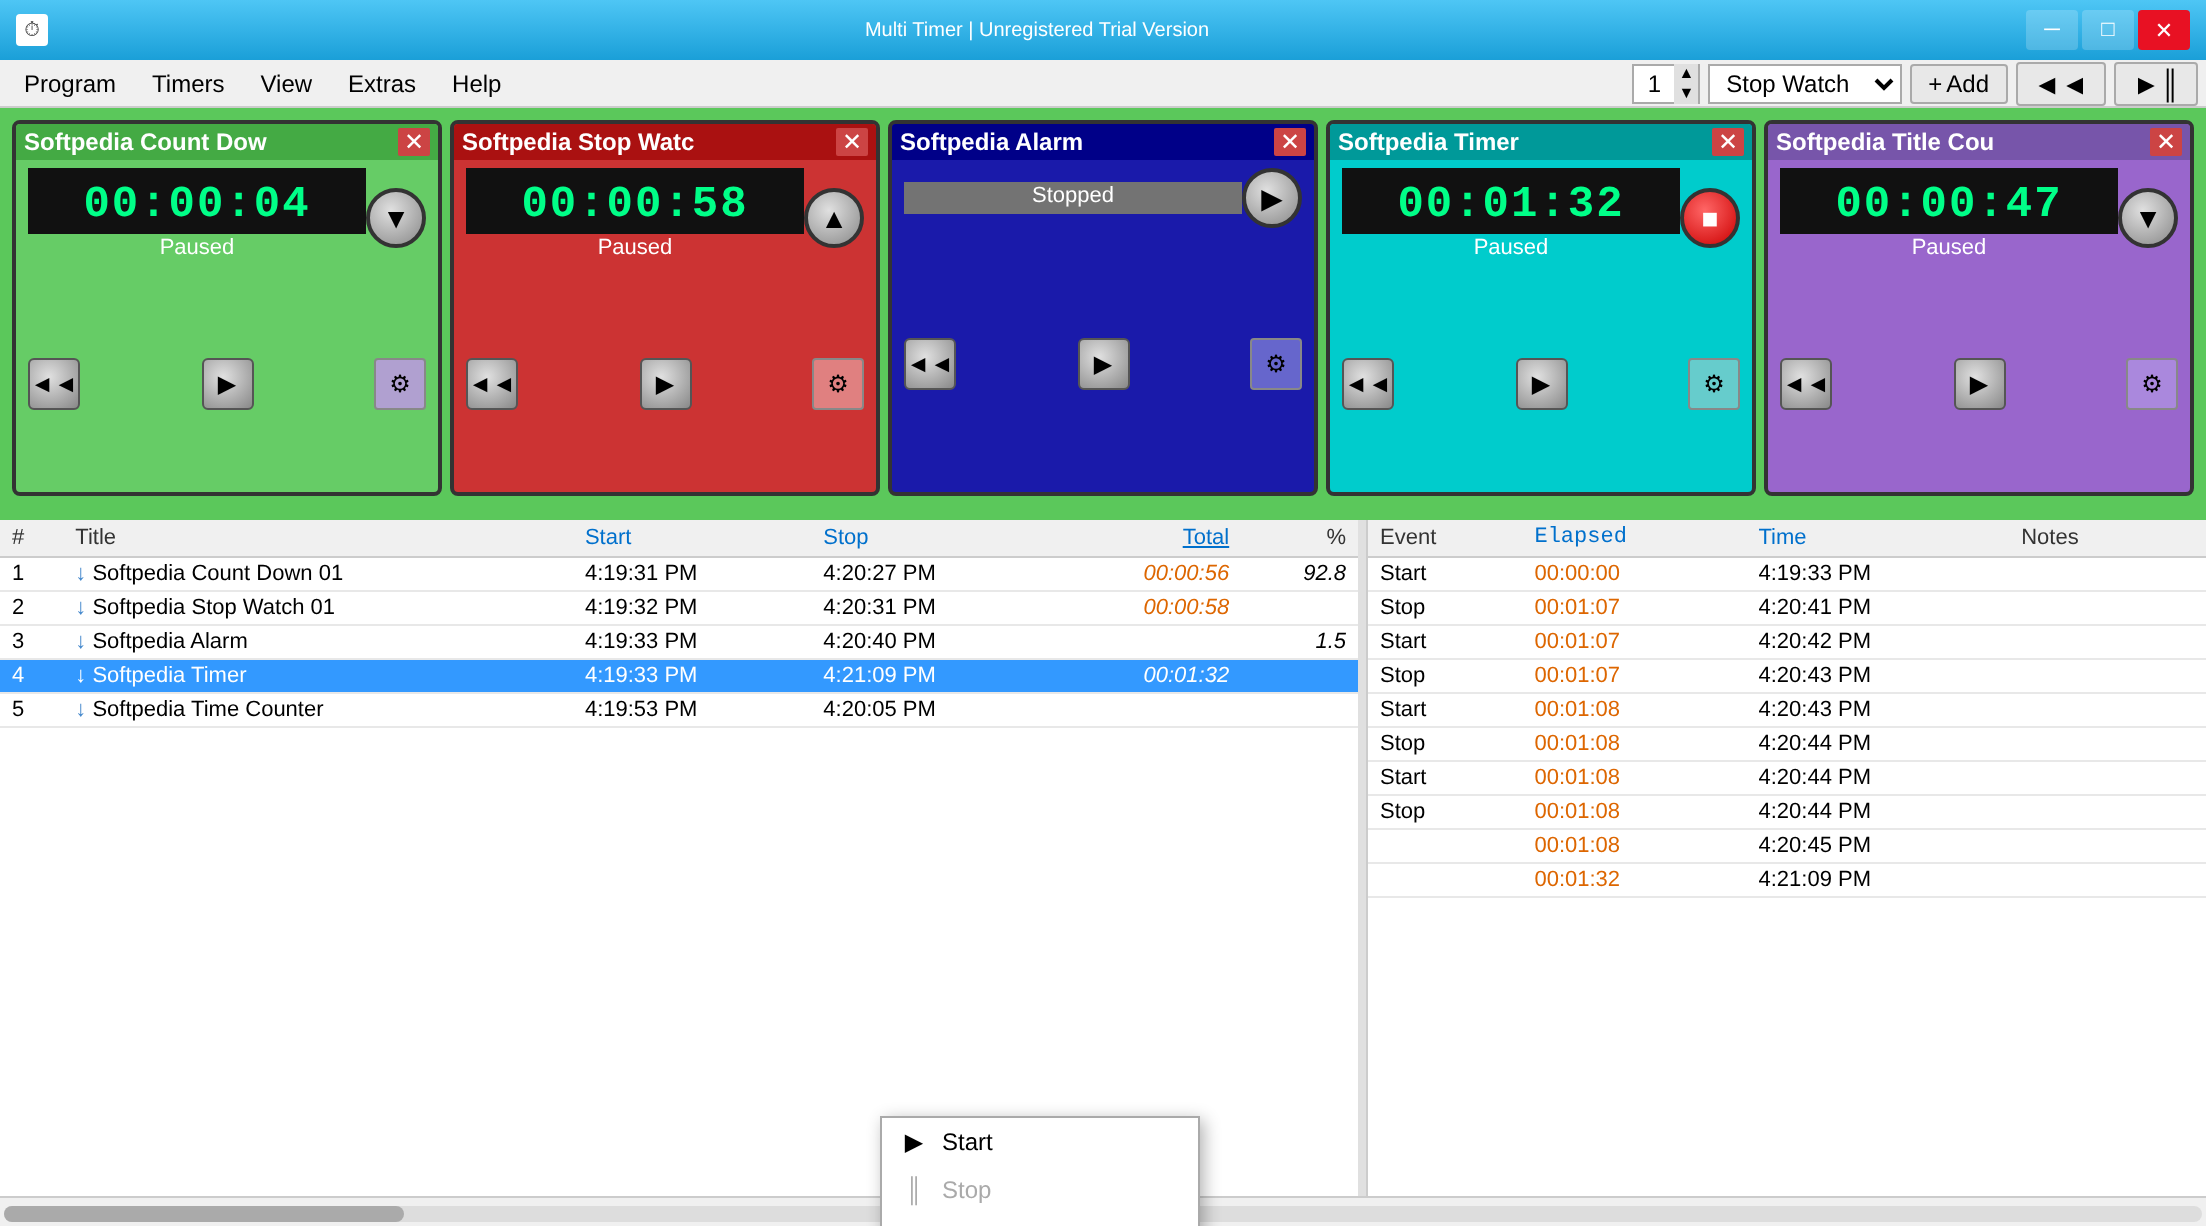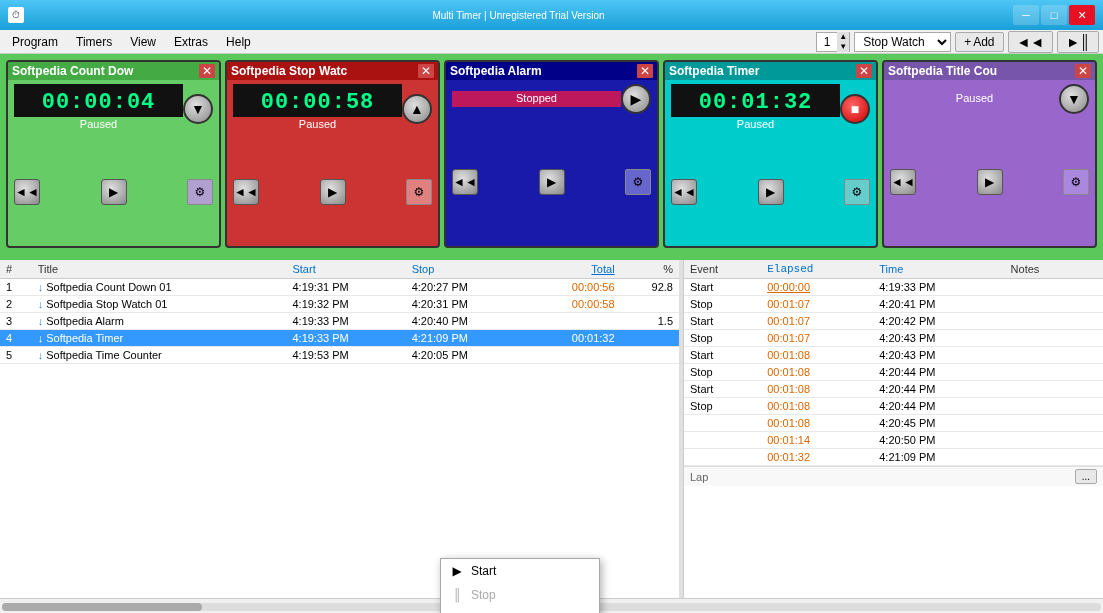--- a/index.html
+++ b/index.html
@@ -163,21 +163,21 @@
       text-align: left;
       font-size: 11px;
       color: #333;
       font-weight: normal;
       white-space: nowrap;
       position: sticky;
       top: 0;
     }
     th.right { text-align: right; }
     td { padding: 2px 6px; font-size: 11px; border-bottom: 1px solid #e8e8e8; white-space: nowrap; }
-    td.right { text-align: right; }
+    td.right { text-align: right; font-style: italic; }
     tr.selected td { background: #3399ff; color: white; }
     .row-icon { color: #4488cc; font-size: 11px; }
 
     
     .h-scroll {
       height: 16px;
       background: #f0f0f0;
       border-top: 1px solid #ccc;
       display: flex;
       align-items: center;
@@ -339,21 +339,21 @@
     </div>
   </div>
 
   <div class="timer-panel dark-blue">
     <div class="timer-header dark-blue">
       <span>Softpedia Alarm</span>
       <button class="close-x">✕</button>
     </div>
     <div style="display:flex; align-items:center; padding: 4px 6px;">
       <div style="flex:1;">
-        <div class="timer-status" style="background:#be185d;">Stopped</div>
+        <div class="timer-status" style="background:#737373;">Stopped</div>
       </div>
       <div class="timer-side-btn">▶</div>
     </div>
     <div class="timer-controls-row">
       <div class="ctrl-btn">◄◄</div>
       <div class="ctrl-btns">
         <div class="ctrl-btn">▶</div>
       </div>
       <div class="settings-btn" style="background:#6666cc;">⚙</div>
     </div>
@@ -382,20 +382,21 @@
     </div>
   </div>
 
   <div class="timer-panel purple">
     <div class="timer-header purple">
       <span>Softpedia Title Cou</span>
       <button class="close-x">✕</button>
     </div>
     <div style="display:flex; align-items:center; padding: 4px 6px;">
       <div style="flex:1;">
+        <div class="timer-display">00:00:47</div>
         <div class="timer-status" style="background:#9966cc;">Paused</div>
       </div>
       <div class="timer-side-btn">▼</div>
     </div>
     <div class="timer-controls-row">
       <div class="ctrl-btn">◄◄</div>
       <div class="ctrl-btns">
         <div class="ctrl-btn">▶</div>
       </div>
       <div class="settings-btn" style="background:#aa88dd;">⚙</div>
@@ -474,21 +475,21 @@
           <th>Event</th>
           <th style="color:#0070cc;font-family:Liberation Mono, monospace;">Elapsed</th>
           <th style="color:#0070cc;">Time</th>
           <th>Notes</th>
           <th style="width:20px;"></th>
         </tr>
       </thead>
       <tbody>
         <tr>
           <td>Start</td>
-          <td style="color:#dd6600;text-decoration:underline;">00:00:00</td>
+          <td style="color:#dd6600;">00:00:00</td>
           <td>4:19:33 PM</td>
           <td></td>
           <td></td>
         </tr>
         <tr>
           <td>Stop</td>
           <td style="color:#dd6600;">00:01:07</td>
           <td>4:20:41 PM</td>
           <td></td>
             <td></td>
@@ -537,39 +538,28 @@
         </tr>
         <tr>
           <td></td>
           <td style="color:#dd6600;">00:01:08</td>
           <td>4:20:45 PM</td>
           <td></td>
             <td></td>
         </tr>
         <tr>
           <td></td>
-          <td style="color:#dd6600;">00:01:14</td>
-          <td>4:20:50 PM</td>
-          <td></td>
-            <td></td>
-        </tr>
-        <tr>
-          <td></td>
           <td style="color:#dd6600;">00:01:32</td>
           <td>4:21:09 PM</td>
           <td></td>
             <td></td>
         </tr>
       </tbody>
     </table>
 
-    <div class="lap-area">
-      <span>Lap</span>
-      <button class="lap-btn">...</button>
-    </div>
   </div>
 
   <div class="context-menu">
     <div class="ctx-item">
       <span class="ctx-icon">▶</span>
       <span>Start</span>
     </div>
     <div class="ctx-item disabled">
       <span class="ctx-icon">║</span>
       <span>Stop</span>

